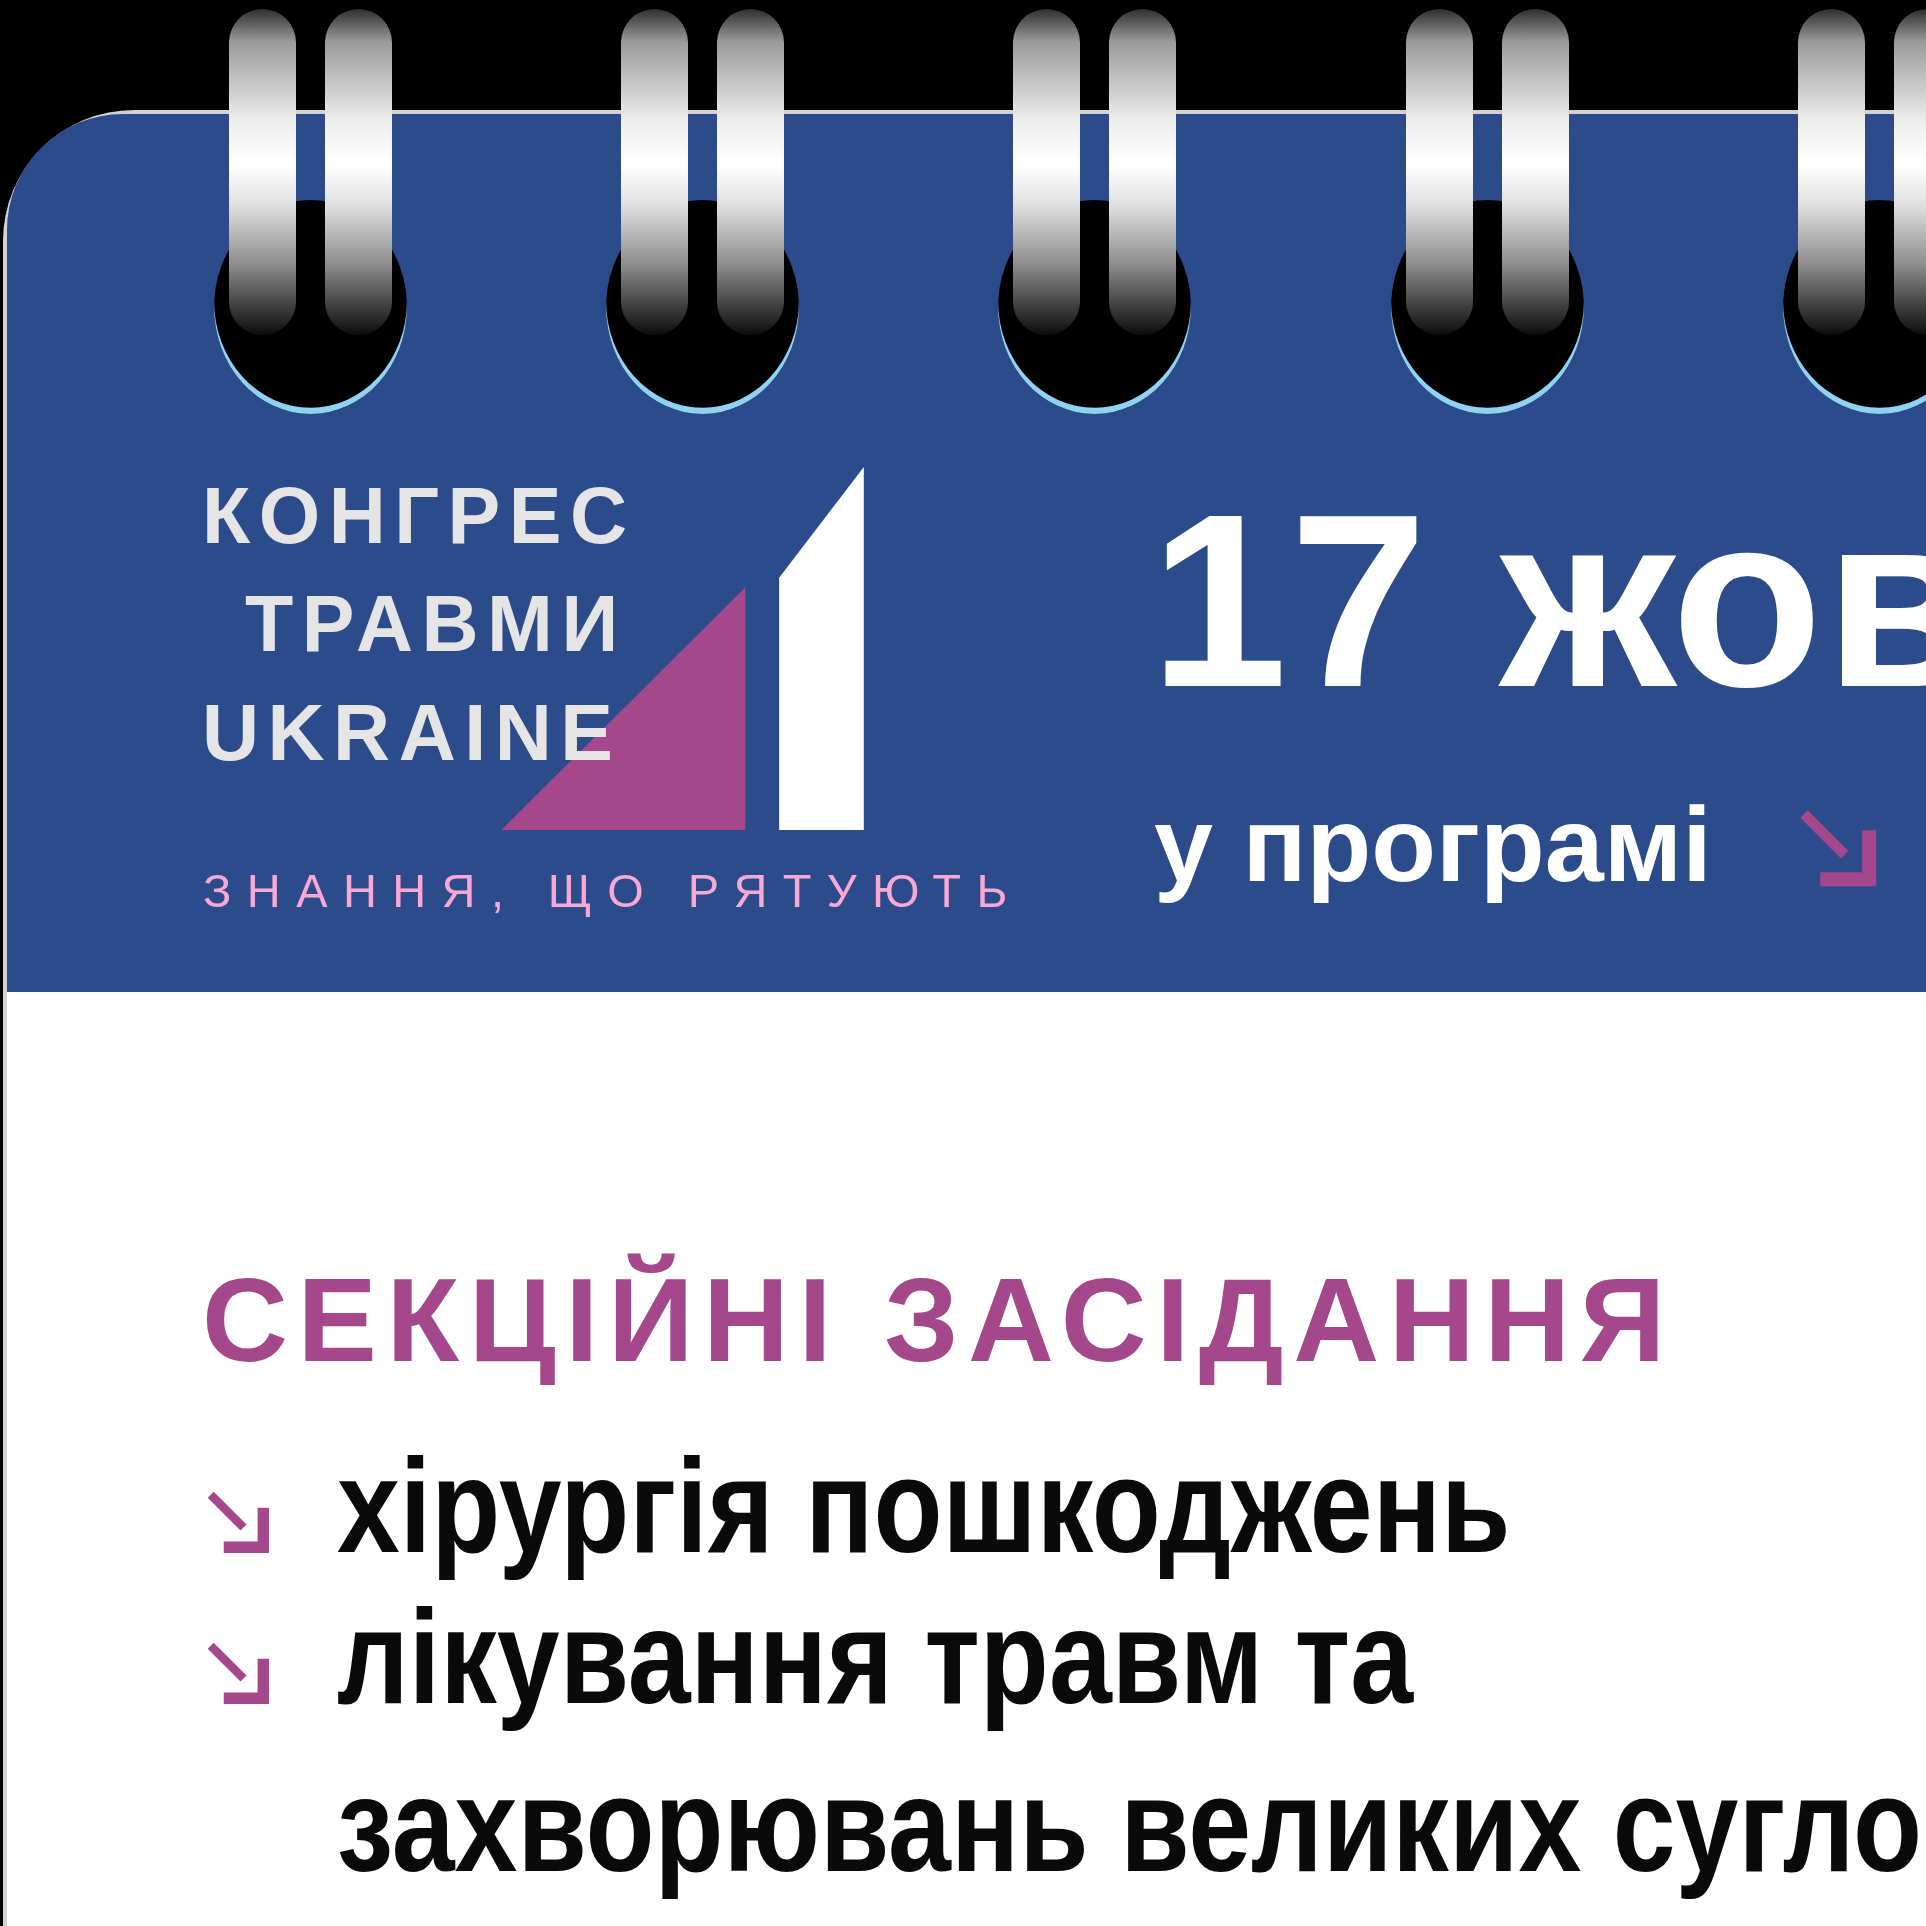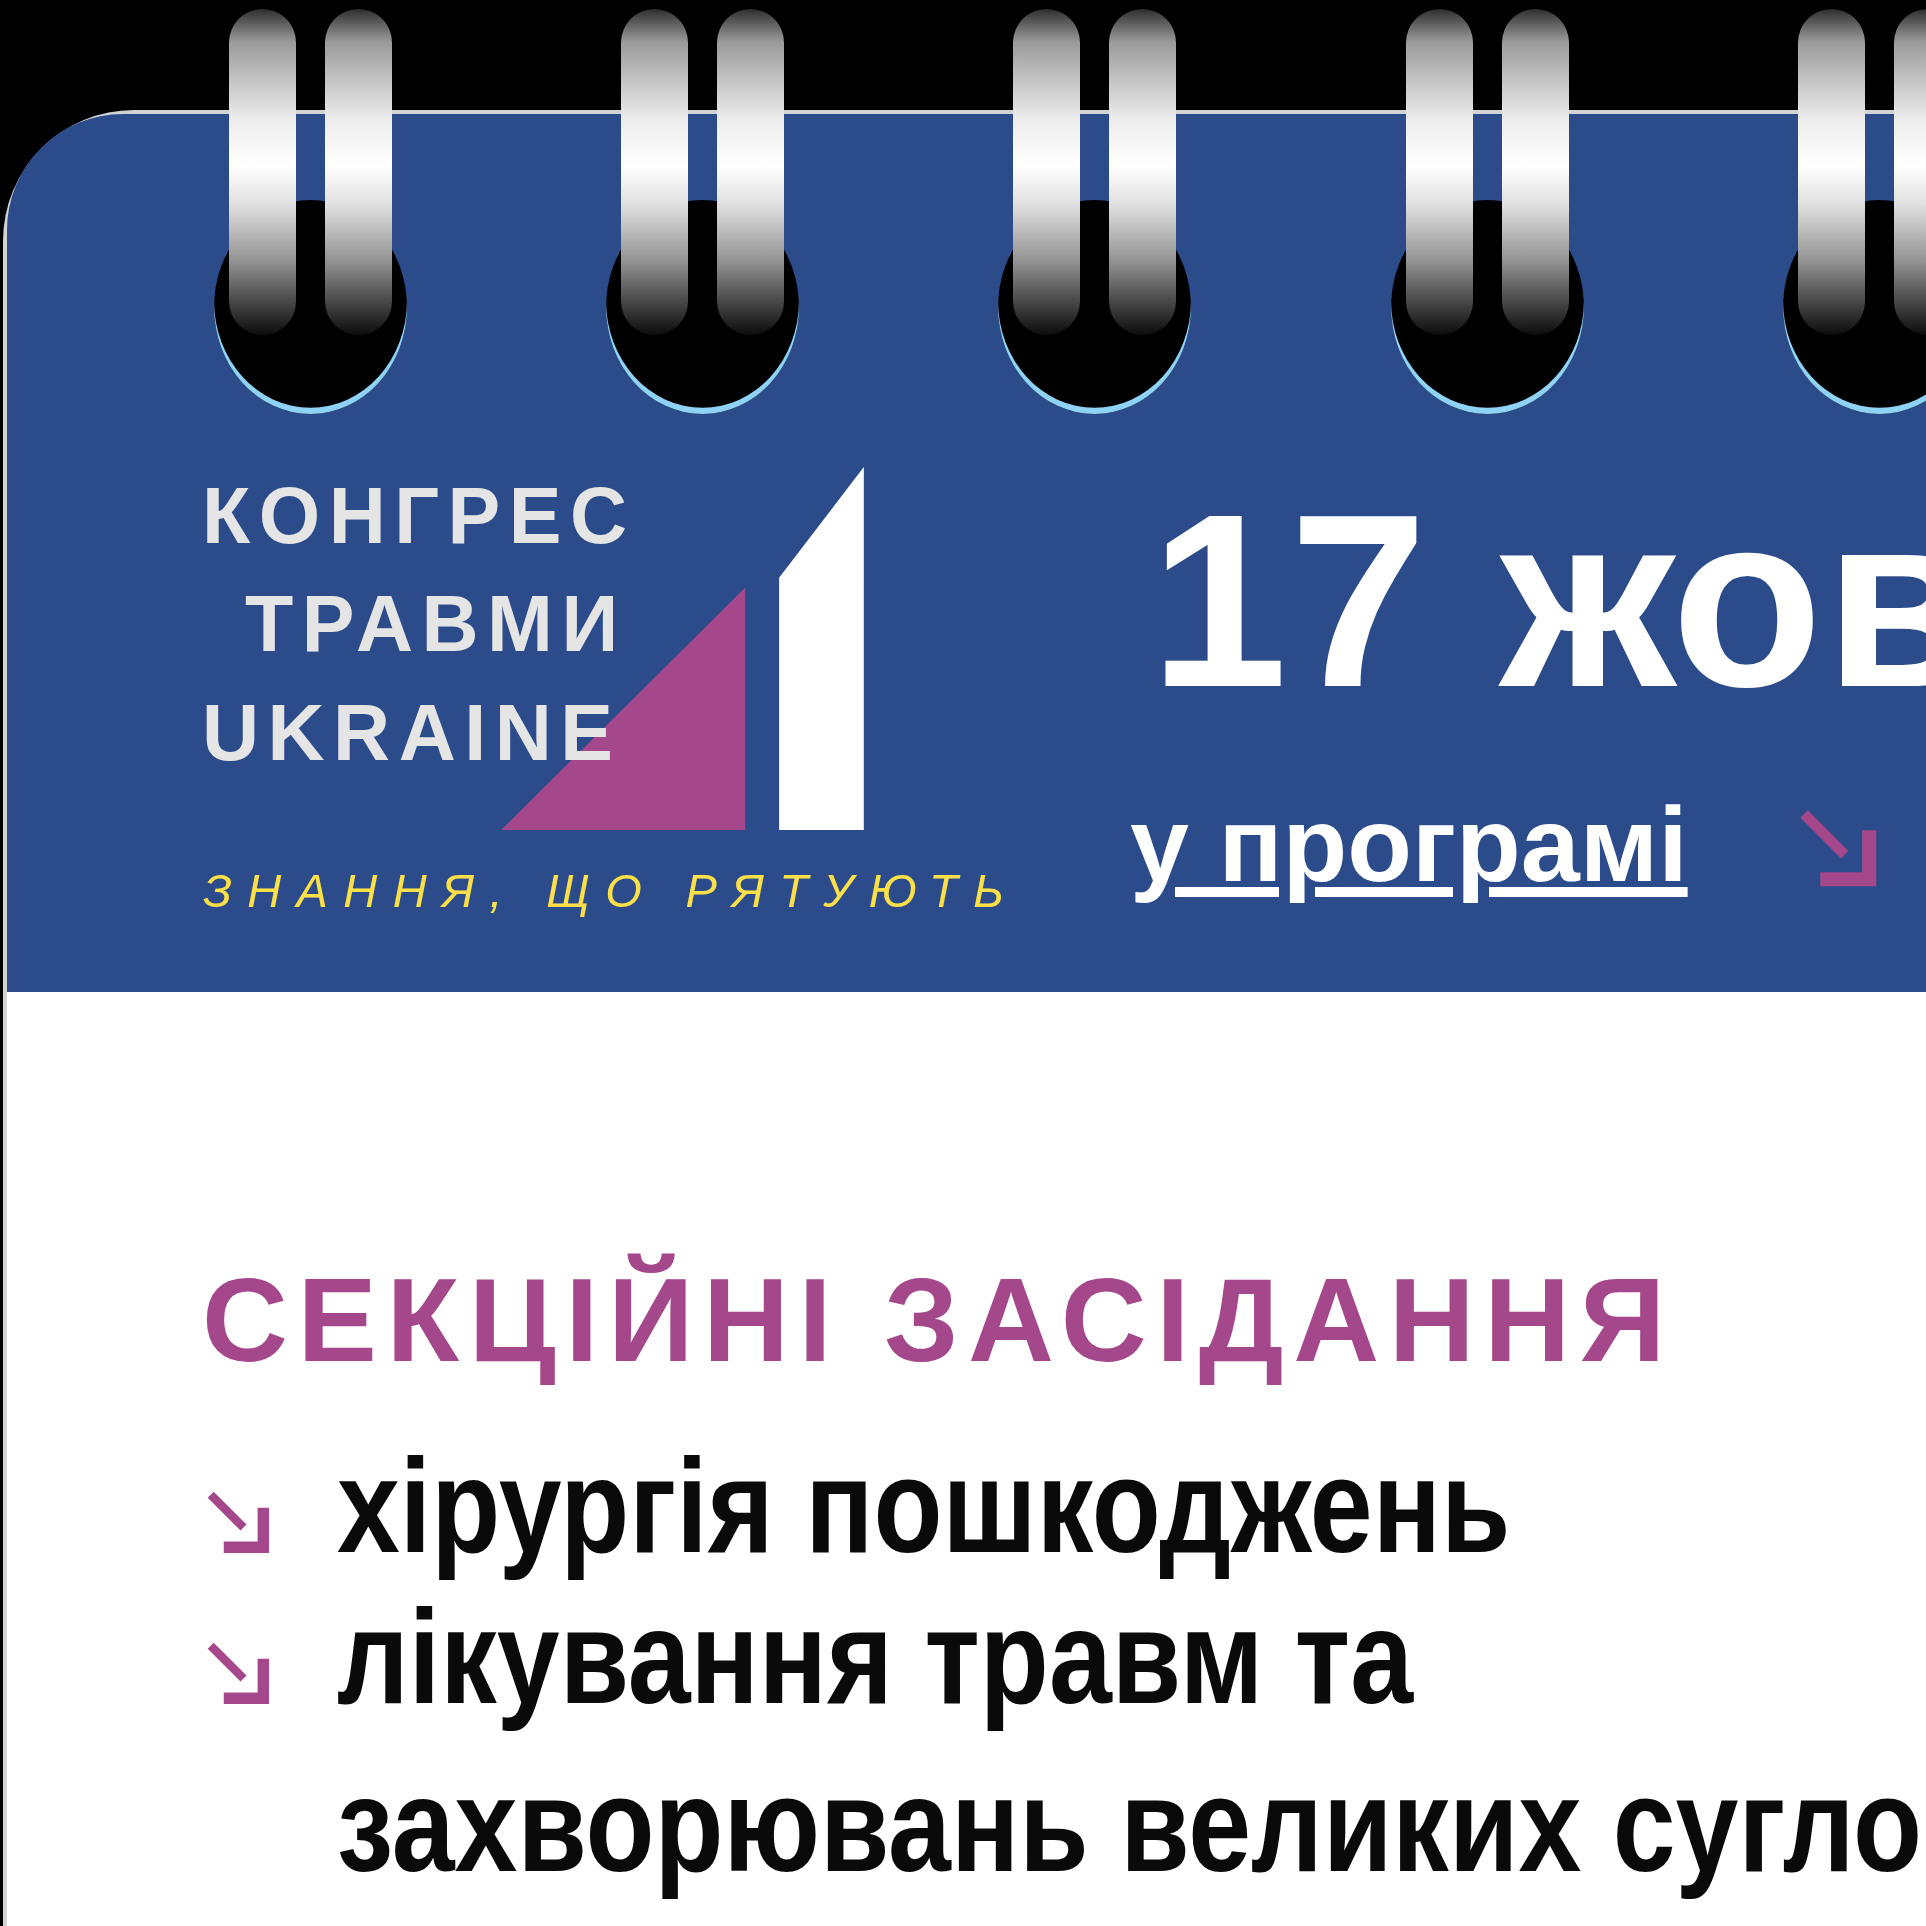--- a/index.html
+++ b/index.html
@@ -21,28 +21,28 @@
   .wire{position:absolute;top:-191px;width:67px;height:326px;border-radius:34px;
     background:linear-gradient(180deg,#2e2e2e 0%,#9a9a9a 10%,#ededed 34%,#ffffff 48%,#e0e0e0 60%,#8f8f8f 78%,#3a3a3a 92%,#0c0c0c 100%);}
   .wire.w1{left:14.6px;} .wire.w2{left:111px;}
 
   
   .logo-line{position:absolute;left:202px;color:#e5e5e5;font-weight:800;font-size:79px;
     line-height:79px;letter-spacing:8.5px;z-index:8;white-space:pre;}
   .logo-line.l1{top:476px;} .logo-line.l2{top:584px;margin-left:43px;} .logo-line.l3{top:693px;}
   .logo-year{position:absolute;left:201px;top:783px;color:#8b9cc4;font-weight:800;font-size:89px;
     line-height:89px;letter-spacing:7px;z-index:8;white-space:pre;}
-  .logo-tagline{position:absolute;left:203px;top:867px;color:#fde047;font-weight:400;font-size:47px;
-    line-height:47px;letter-spacing:15.4px;z-index:8;white-space:pre;font-style:italic;}
+  .logo-tagline{position:absolute;left:203px;top:867px;color:#f9a8d4;font-weight:400;font-size:47px;
+    line-height:47px;letter-spacing:15.4px;z-index:8;white-space:pre;}
   .logo-mark{position:absolute;left:501px;top:467px;width:363px;height:363px;z-index:7;}
 
   .date-text{position:absolute;left:1150px;top:477px;color:#ffffff;font-weight:800;font-size:247px;
     line-height:247px;letter-spacing:2.3px;z-index:8;white-space:pre;}
-  .program-label{position:absolute;left:1130px;top:791px;color:#ffffff;font-weight:700;font-size:106px;
-    line-height:106px;z-index:8;white-space:pre;text-decoration:underline;}
+  .program-label{position:absolute;left:1154px;top:791px;color:#ffffff;font-weight:700;font-size:106px;
+    line-height:106px;z-index:8;white-space:pre;}
   .arrow-program{position:absolute;left:1793px;top:807px;width:91px;height:83px;z-index:8;}
 
   
   .section-title{position:absolute;left:202px;color:#a5478b;font-weight:800;font-size:119px;
     line-height:119px;z-index:8;white-space:pre;}
   .section-title.t1{top:1260px;letter-spacing:9.6px;}
 
   .item-text{position:absolute;left:337px;color:#0a0a0a;font-weight:700;font-size:133px;line-height:168px;
     transform:scaleX(0.85);transform-origin:left top;z-index:8;}
   .item-text .item-line{white-space:pre;}

